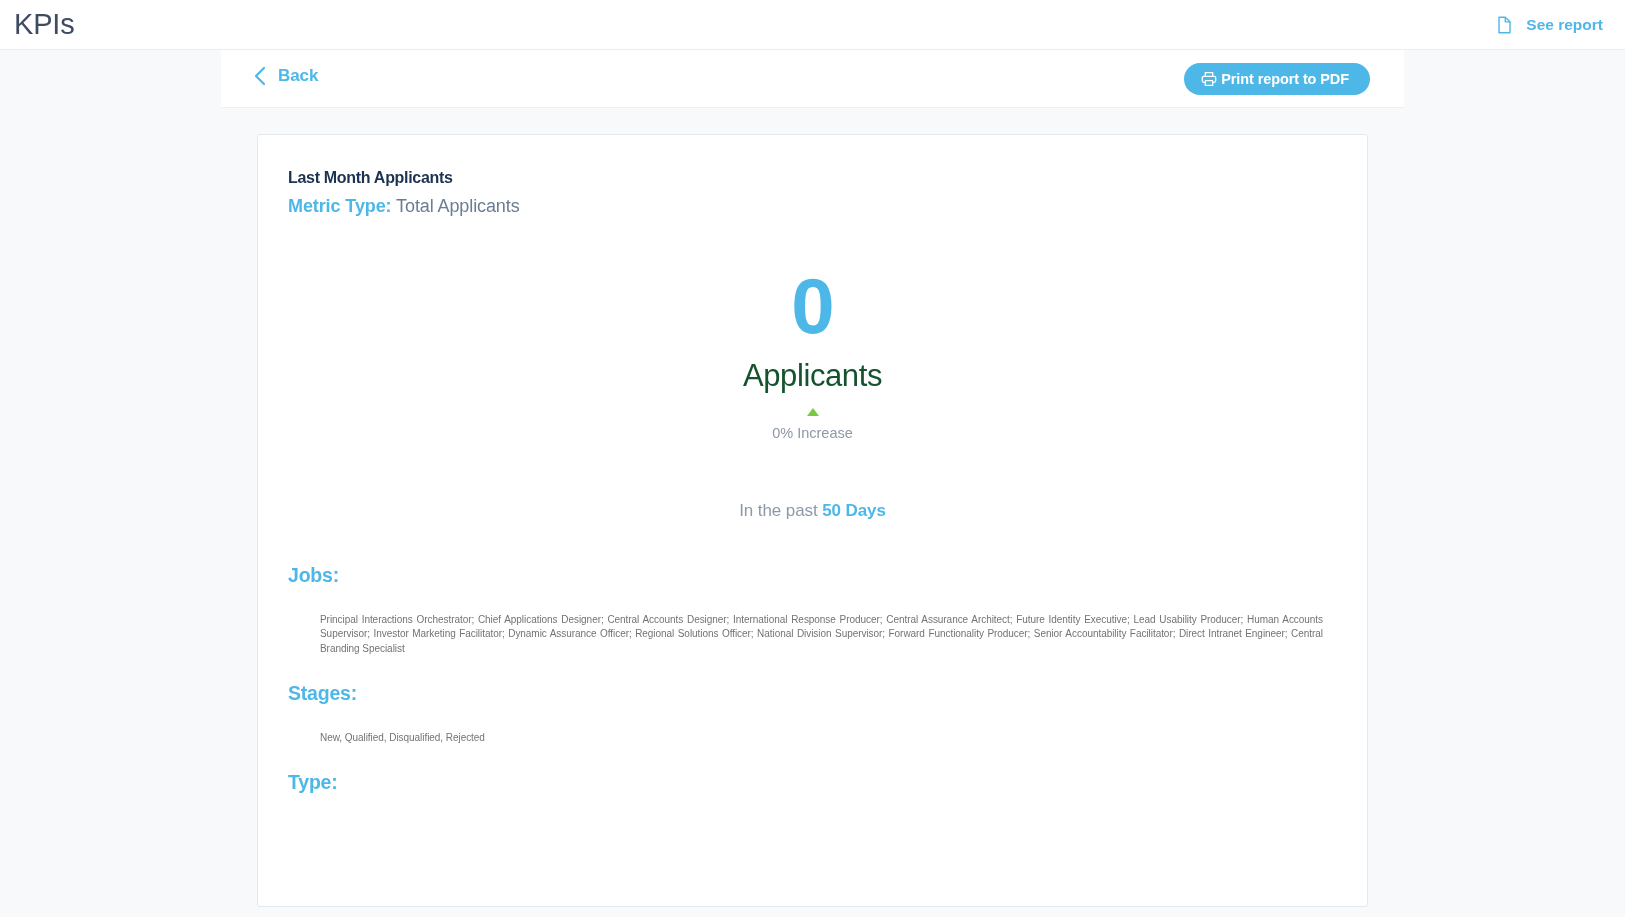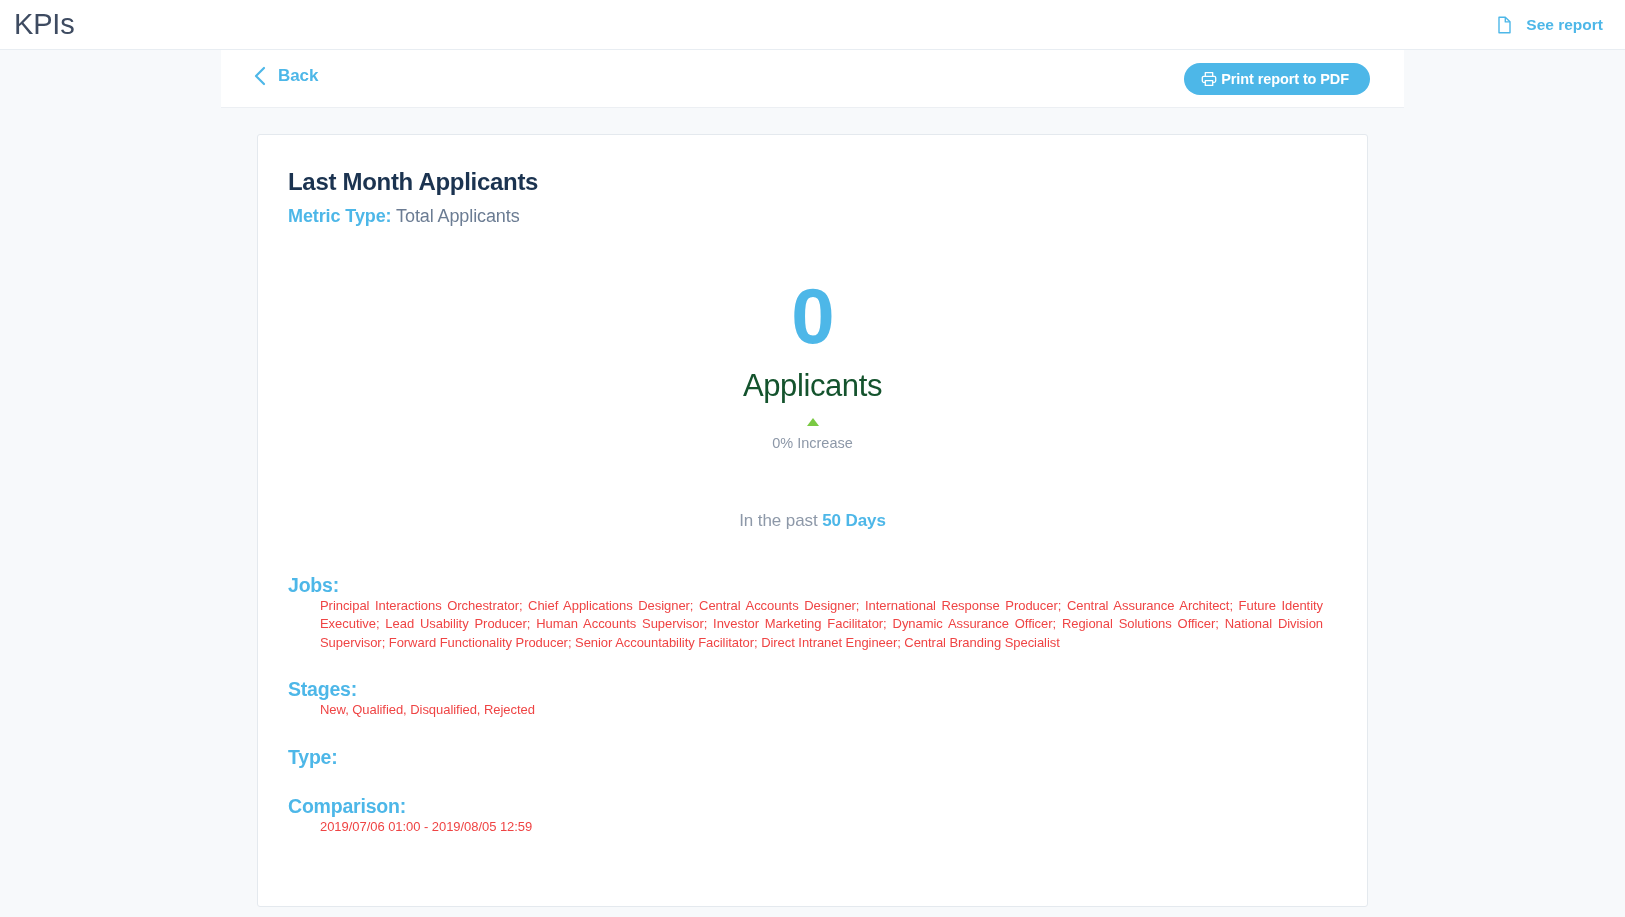--- a/index.html
+++ b/index.html
@@ -104,21 +104,21 @@
   }
   .card {
     flex: 1;
     background: #ffffff;
     border: 1px solid #e4e9ee;
     border-radius: 3px;
     padding: 33px 30px 0 30px;
   }
 
   .report-title {
-    font-size: 24px;
+    font-size: 16px;
     font-weight: 700;
     color: #1b3350;
     letter-spacing: -0.3px;
     line-height: 1.2;
     margin: 0;
   }
   .metric-line {
     margin-top: 9px;
     font-size: 18px;
     color: #6b7c93;
@@ -177,26 +177,26 @@
   
   .sections { margin-top: 43px; padding-bottom: 10px; }
   .section + .section { margin-top: 26px; }
   .section-head {
     font-size: 19.5px;
     font-weight: 700;
     color: #4db7e8;
     letter-spacing: -0.2px;
   }
   .section-body {
-    margin-top: 0;
+    margin-top: 26px;
     padding-left: 32px;
     padding-right: 14px;
-    font-size: 13px;
+    font-size: 10px;
     line-height: 1.42;
-    color: #ef4444;
+    color: #737373;
     text-align: justify;
     letter-spacing: -0.05px;
   }
   .section-body.plain { text-align: left; }
 </style>
 </head>
 <body>
 
 <div class="appbar">
   <div class="app-title">KPIs</div>
@@ -269,23 +269,19 @@
 
           <div class="section">
             <div class="section-head">Stages:</div>
             <div class="section-body plain">New, Qualified, Disqualified, Rejected</div>
           </div>
 
           <div class="section">
             <div class="section-head">Type:</div>
           </div>
 
-          <div class="section">
-            <div class="section-head">Comparison:</div>
-            <div class="section-body plain">2019/07/06 01:00 - 2019/08/05 12:59</div>
-          </div>
 
         </div>
       </div>
     </div>
 
   </div>
 </div>
 
 </body></html>

